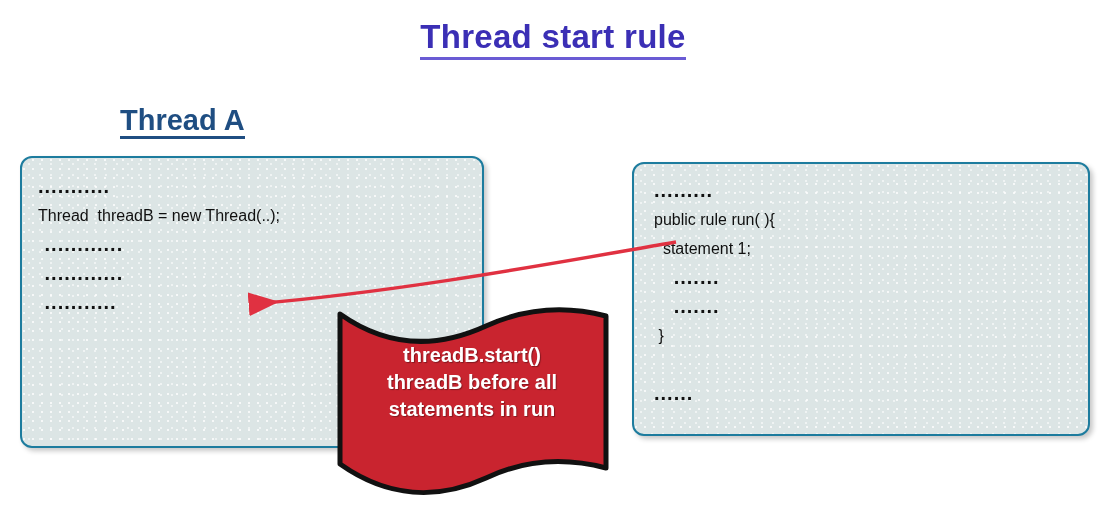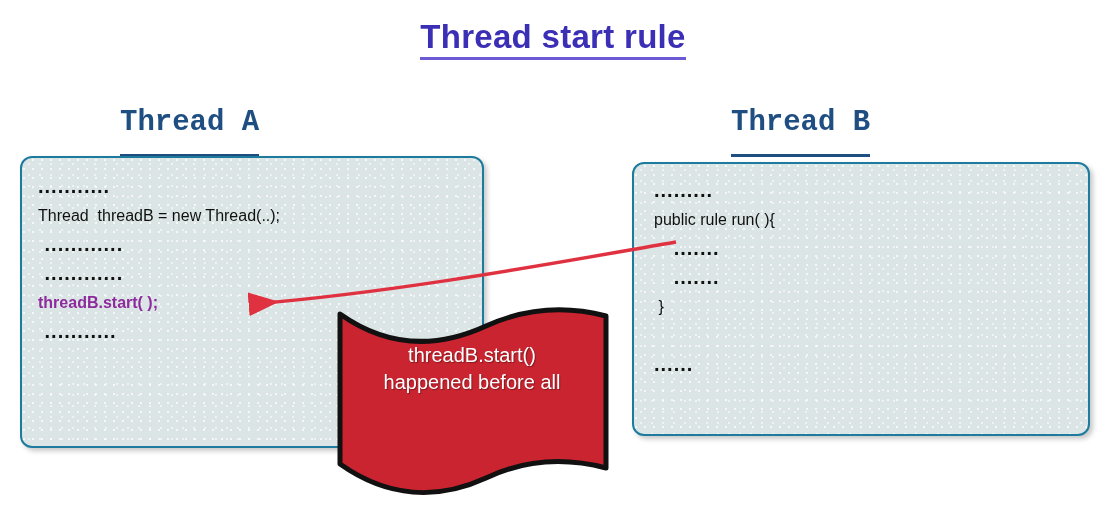--- a/index.html
+++ b/index.html
@@ -45,24 +45,23 @@
   
   .col-head {
     position: absolute;
     font-size: 29px;
     font-weight: bold;
     color: #1f4e82;
     white-space: nowrap;
   }
   .col-head span.u {
     border-bottom: 3px solid #1f4e82;
-    padding-bottom: 16px;
+    padding-bottom: 1px;
     display: inline-block;
     line-height: 1.05;
-    font-family: Liberation Mono, monospace;
   }
   #head-a { left: 120px; top: 104px; }
   #head-b { left: 731px; top: 104px; }
 
   
   .code-box {
     position: absolute;
     background: #dce5e5;
     background-image:
       radial-gradient(circle at 2px 2px, rgba(255,255,255,0.75) 0.8px, transparent 1px),
@@ -130,59 +129,56 @@
     height: 200px;
   }
   #banner-text {
     position: absolute;
     left: 338px;
     top: 342px;
     width: 268px;
     text-align: center;
     color: #ffffff;
     font-size: 20px;
-    font-weight: normal;
+    font-weight: bold;
     line-height: 27px;
     text-shadow: 1px 1px 1px rgba(0,0,0,0.35);
     pointer-events: none;
   }
   #banner-text div { white-space: nowrap; }
 </style>
 </head>
 <body>
 
 <div id="stage">
 
   <div class="main-title">
     <span class="u">Thread start rule</span>
   </div>
 
   <div class="col-head" id="head-a">
     <span class="u">Thread A</span>
   </div>
 
-  <div class="col-head" id="head-b">
-    <span class="u">Thread B</span>
-  </div>
 
   <div class="code-box" id="box-a">
     <div class="code-lines">
       <div class="code-line dots">...........</div>
       <div class="code-line">Thread  threadB = new Thread(..);</div>
       <div class="code-line dots"> ............</div>
       <div class="code-line dots"> ............</div>
-      <div class="code-line purple">threadB.start( );</div>
       <div class="code-line dots"> ...........</div>
     </div>
   </div>
 
   <div class="code-box" id="box-b">
     <div class="code-lines">
       <div class="code-line dots">.........</div>
       <div class="code-line">public rule run( ){</div>
+      <div class="code-line">  statement 1;</div>
       <div class="code-line dots">   .......</div>
       <div class="code-line dots">   .......</div>
       <div class="code-line"> }</div>
       <div class="code-line blank"> </div>
       <div class="code-line dots">......</div>
     </div>
   </div>
 
   <svg id="arrow-layer" viewBox="0 0 1106 506">
     <defs>
@@ -198,16 +194,17 @@
              C 60,48 110,48 158,26
              C 200,7 240,6 278,16
              L 278,168
              C 240,158 200,158 158,178
              C 110,200 60,198 12,164
              Z" fill="#c9242f" stroke="#111111" stroke-width="5" stroke-linejoin="round"></path>
   </svg>
 
   <div id="banner-text">
     <div>threadB.start()</div>
-    <div>happened before all</div>
+    <div>threadB before all</div>
+    <div>statements in run</div>
   </div>
 
 </div>
 
 </body></html>

